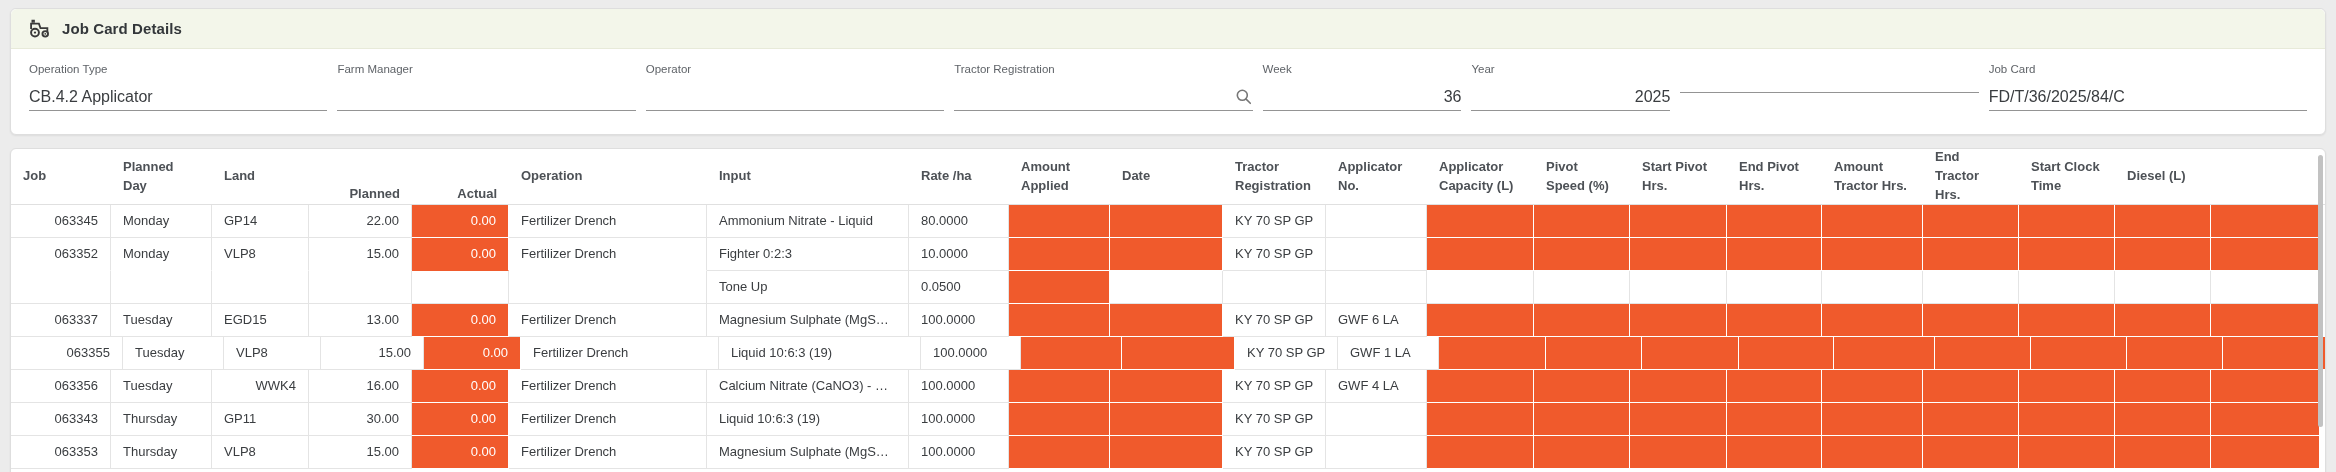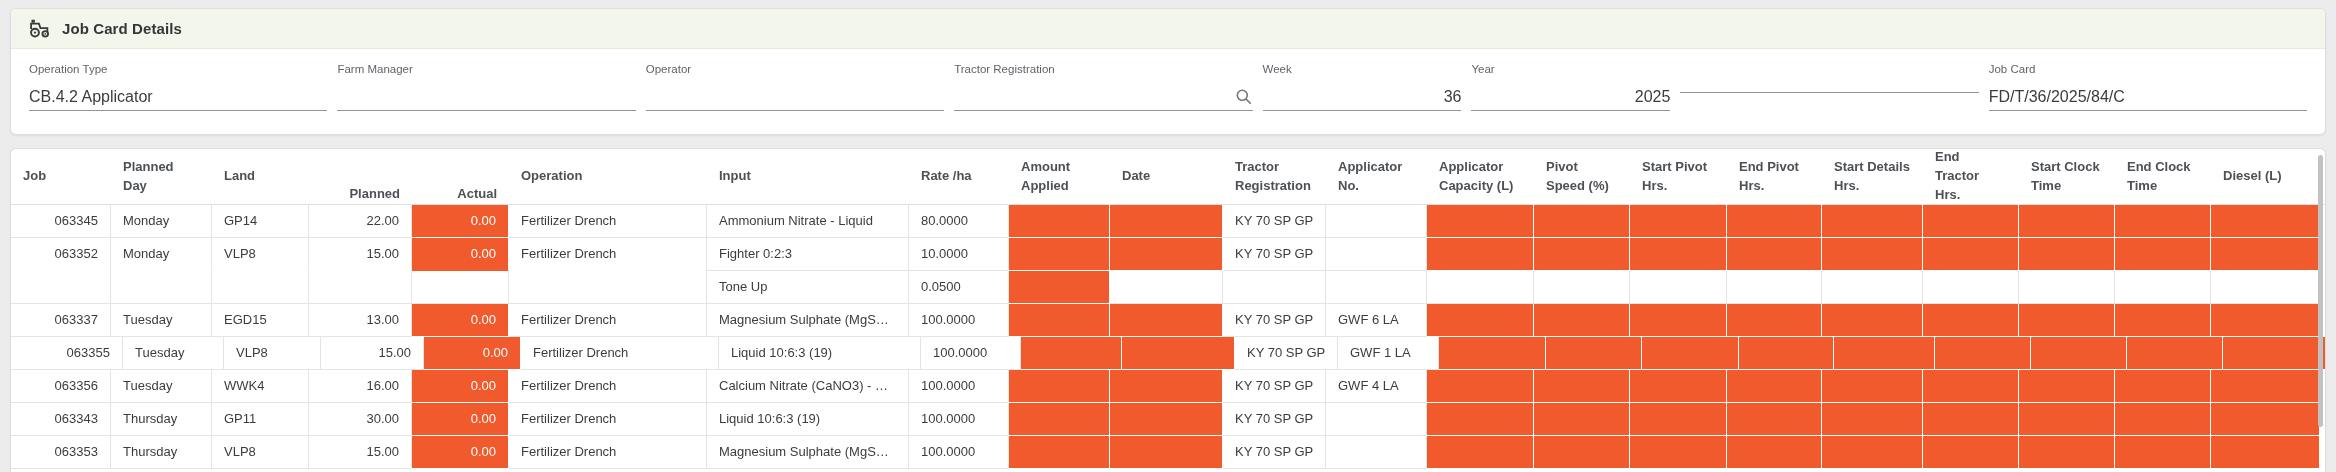--- a/index.html
+++ b/index.html
@@ -181,24 +181,23 @@
         <div class="th" style="width: 202px;">Input</div>
         <div class="th" style="width: 100px;">Rate /ha</div>
         <div class="th" style="width: 101px;">Amount Applied</div>
         <div class="th" style="width: 113px;">Date</div>
         <div class="th" style="width: 103px;">Tractor Registration</div>
         <div class="th" style="width: 101px;">Applicator No.</div>
         <div class="th" style="width: 107px;">Applicator Capacity (L)</div>
         <div class="th" style="width: 96px;">Pivot Speed (%)</div>
         <div class="th" style="width: 97px;">Start Pivot Hrs.</div>
         <div class="th" style="width: 95px;">End Pivot Hrs.</div>
-        <div class="th" style="width: 101px;">Start Details Hrs.</div>
+        <div class="th" style="width: 101px;">Amount Tractor Hrs.</div>
         <div class="th" style="width: 96px;">End Tractor Hrs.</div>
         <div class="th" style="width: 96px;">Start Clock Time</div>
-        <div class="th" style="width: 96px;">End Clock Time</div>
         <div class="th" style="width: 109px;">Diesel (L)</div>
       </div>
     <div class="tbody">
         <div class="tr">
           <div class="td right" style="width: 100px;">063345</div>
           <div class="td" style="width: 101px;">Monday</div>
           <div class="td" style="width: 97px;">GP14</div>
           <div class="td right" style="width: 103px;">22.00</div>
           <div class="td right orange" style="width: 97px;">0.00</div>
           <div class="td" style="width: 198px;">Fertilizer Drench</div>
@@ -306,21 +305,21 @@
           <div class="td orange" style="width: 95px;"></div>
           <div class="td orange" style="width: 101px;"></div>
           <div class="td orange" style="width: 96px;"></div>
           <div class="td orange" style="width: 96px;"></div>
           <div class="td orange" style="width: 96px;"></div>
           <div class="td orange" style="width: 109px;"></div>
         </div>
         <div class="tr">
           <div class="td right" style="width: 100px;">063356</div>
           <div class="td" style="width: 101px;">Tuesday</div>
-          <div class="td" style="width: 97px;">WWK4</div>
+          <div class="td" style="width: 97px; text-align: right;">WWK4</div>
           <div class="td right" style="width: 103px;">16.00</div>
           <div class="td right orange" style="width: 97px;">0.00</div>
           <div class="td" style="width: 198px;">Fertilizer Drench</div>
           <div class="td" style="width: 202px;">Calcium Nitrate (CaNO3) - …</div>
           <div class="td" style="width: 100px;">100.0000</div>
           <div class="td orange" style="width: 101px;"></div>
           <div class="td orange" style="width: 113px;"></div>
           <div class="td" style="width: 103px;">KY 70 SP GP</div>
           <div class="td" style="width: 101px;">GWF 4 LA</div>
           <div class="td orange" style="width: 107px;"></div>

